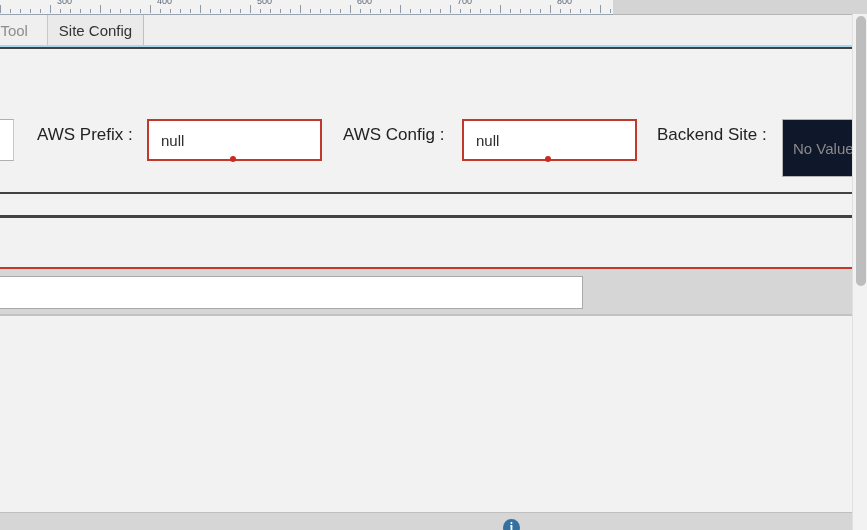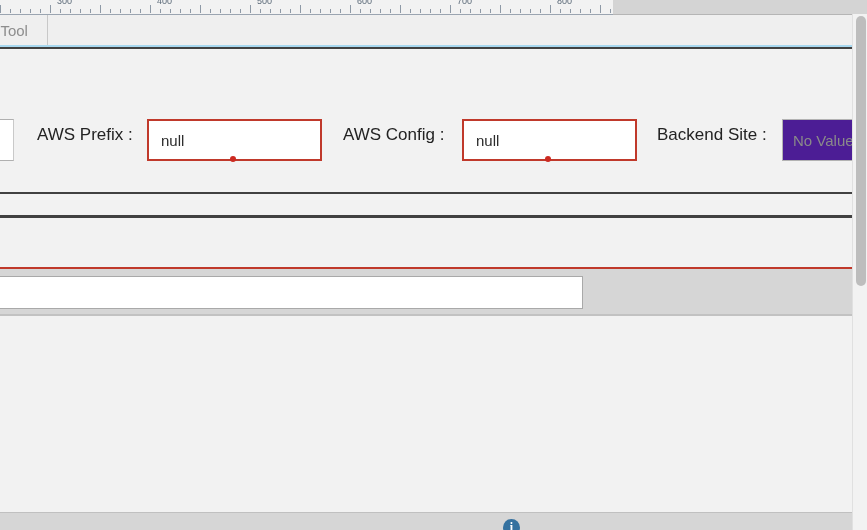--- a/index.html
+++ b/index.html
@@ -146,22 +146,22 @@
   .req-dot {
     position: absolute;
     width: 6px; height: 6px;
     border-radius: 50%;
     background: #cc2a21;
     bottom: 7px;
   }
   .select-box {
     position: absolute;
     top: 12px;
-    height: 42px;
-    background: #4c1d95;
+    height: 58px;
+    background: #0f172a;
     border: 1px solid #b3b3b3;
     box-sizing: border-box;
     font-size: 15px;
     color: #8a8a8a;
     display: flex;
     align-items: center;
     padding-left: 10px;
     white-space: nowrap;
   }
 
@@ -315,20 +315,21 @@
       <div class="ruler-label" style="left: 357px;">600</div>
       <div class="ruler-label" style="left: 457px;">700</div>
       <div class="ruler-label" style="left: 557px;">800</div>
     </div>
 </div>
 <div class="ruler-right-filler"></div>
 
 <div class="tabbar">
   <div class="tabbar-rest"></div>
   <div class="tab inactive">y Tool</div>
+  <div class="tab active">Site Config</div>
 </div>
 <div class="tabbar-underline"></div>
 
 <div class="content">
 
   <div class="panel-top-border"></div>
 
   <div class="form-row">
 
     <div class="text-input plain" style="left:-14px; width:28px;"></div>

